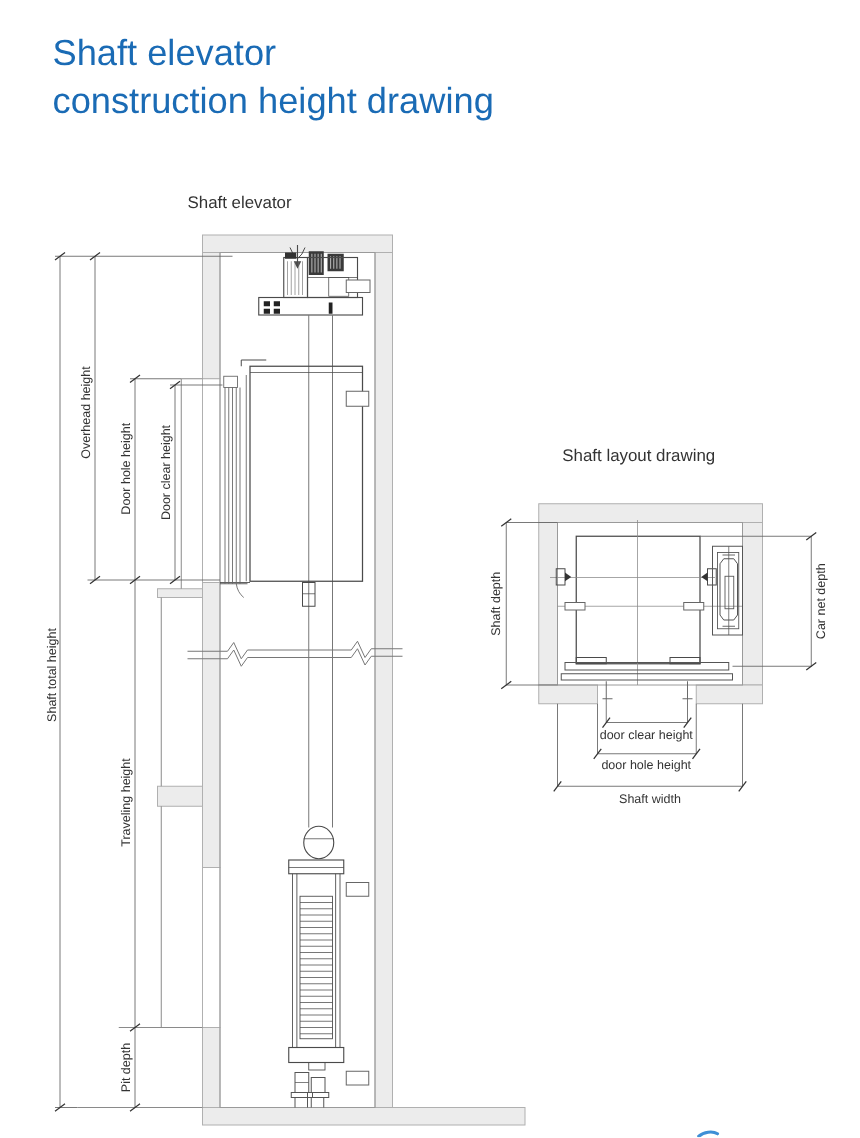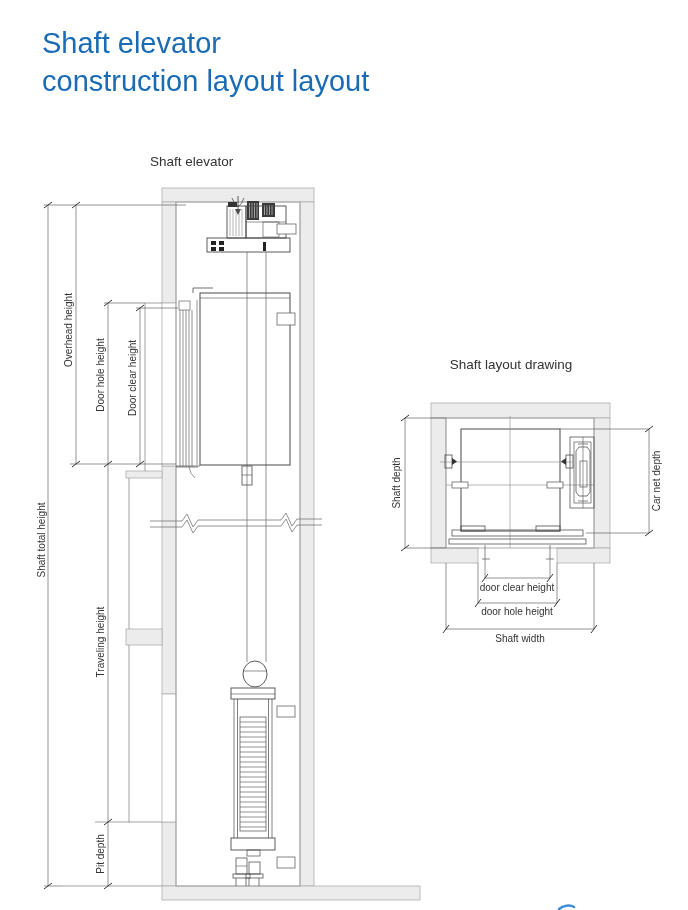--- a/index.html
+++ b/index.html
@@ -20,21 +20,21 @@
   .draw-title{font-size:13.5px;}
   .dim-label{font-size:10px;}
 </style>
 </head>
 <body>
 
 <div class="canvas">
 
   <div class="main-title">
     <div>Shaft elevator</div>
-    <div>construction layout layout</div>
+    <div>construction height drawing</div>
   </div>
 
   <svg width="688" height="910" viewBox="0 0 688 910">
 
     <g>
 
       <text class="draw-title" x="150" y="166">Shaft elevator</text>
 
       <g fill="#ececec" stroke="#b0b0b0" stroke-width="0.8">
         <rect x="162" y="188" width="152" height="14"></rect>

